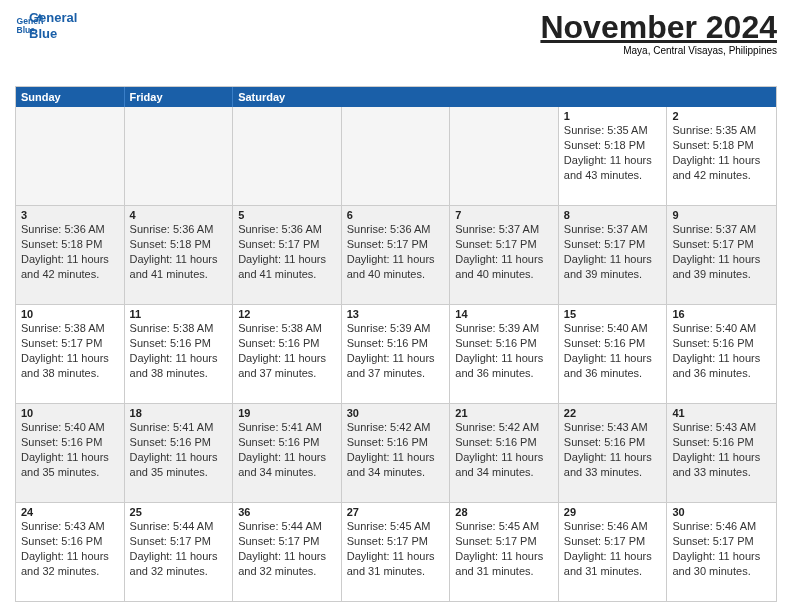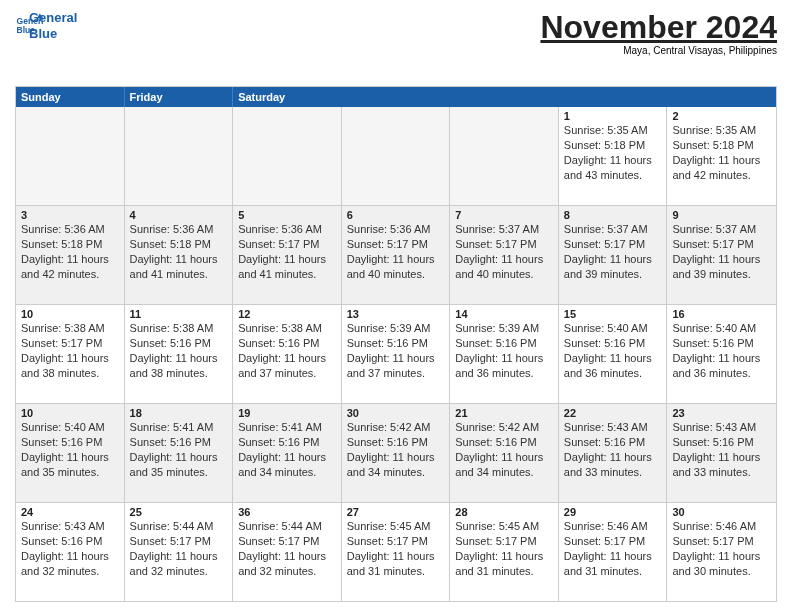--- a/index.html
+++ b/index.html
@@ -227,21 +227,21 @@
           </div>
           <div class="cal-cell shaded">
             <div class="day-num">21</div>
             <div class="cell-info">Sunrise: 5:42 AM<br>Sunset: 5:16 PM<br>Daylight: 11 hours and 34 minutes.</div>
           </div>
           <div class="cal-cell shaded">
             <div class="day-num">22</div>
             <div class="cell-info">Sunrise: 5:43 AM<br>Sunset: 5:16 PM<br>Daylight: 11 hours and 33 minutes.</div>
           </div>
           <div class="cal-cell shaded">
-            <div class="day-num">23</div>
+            <div class="day-num">41</div>
             <div class="cell-info">Sunrise: 5:43 AM<br>Sunset: 5:16 PM<br>Daylight: 11 hours and 33 minutes.</div>
           </div>
         </div>
         <div class="cal-row">
           <div class="cal-cell">
             <div class="day-num">24</div>
             <div class="cell-info">Sunrise: 5:43 AM<br>Sunset: 5:16 PM<br>Daylight: 11 hours and 32 minutes.</div>
           </div>
           <div class="cal-cell">
             <div class="day-num">25</div>

